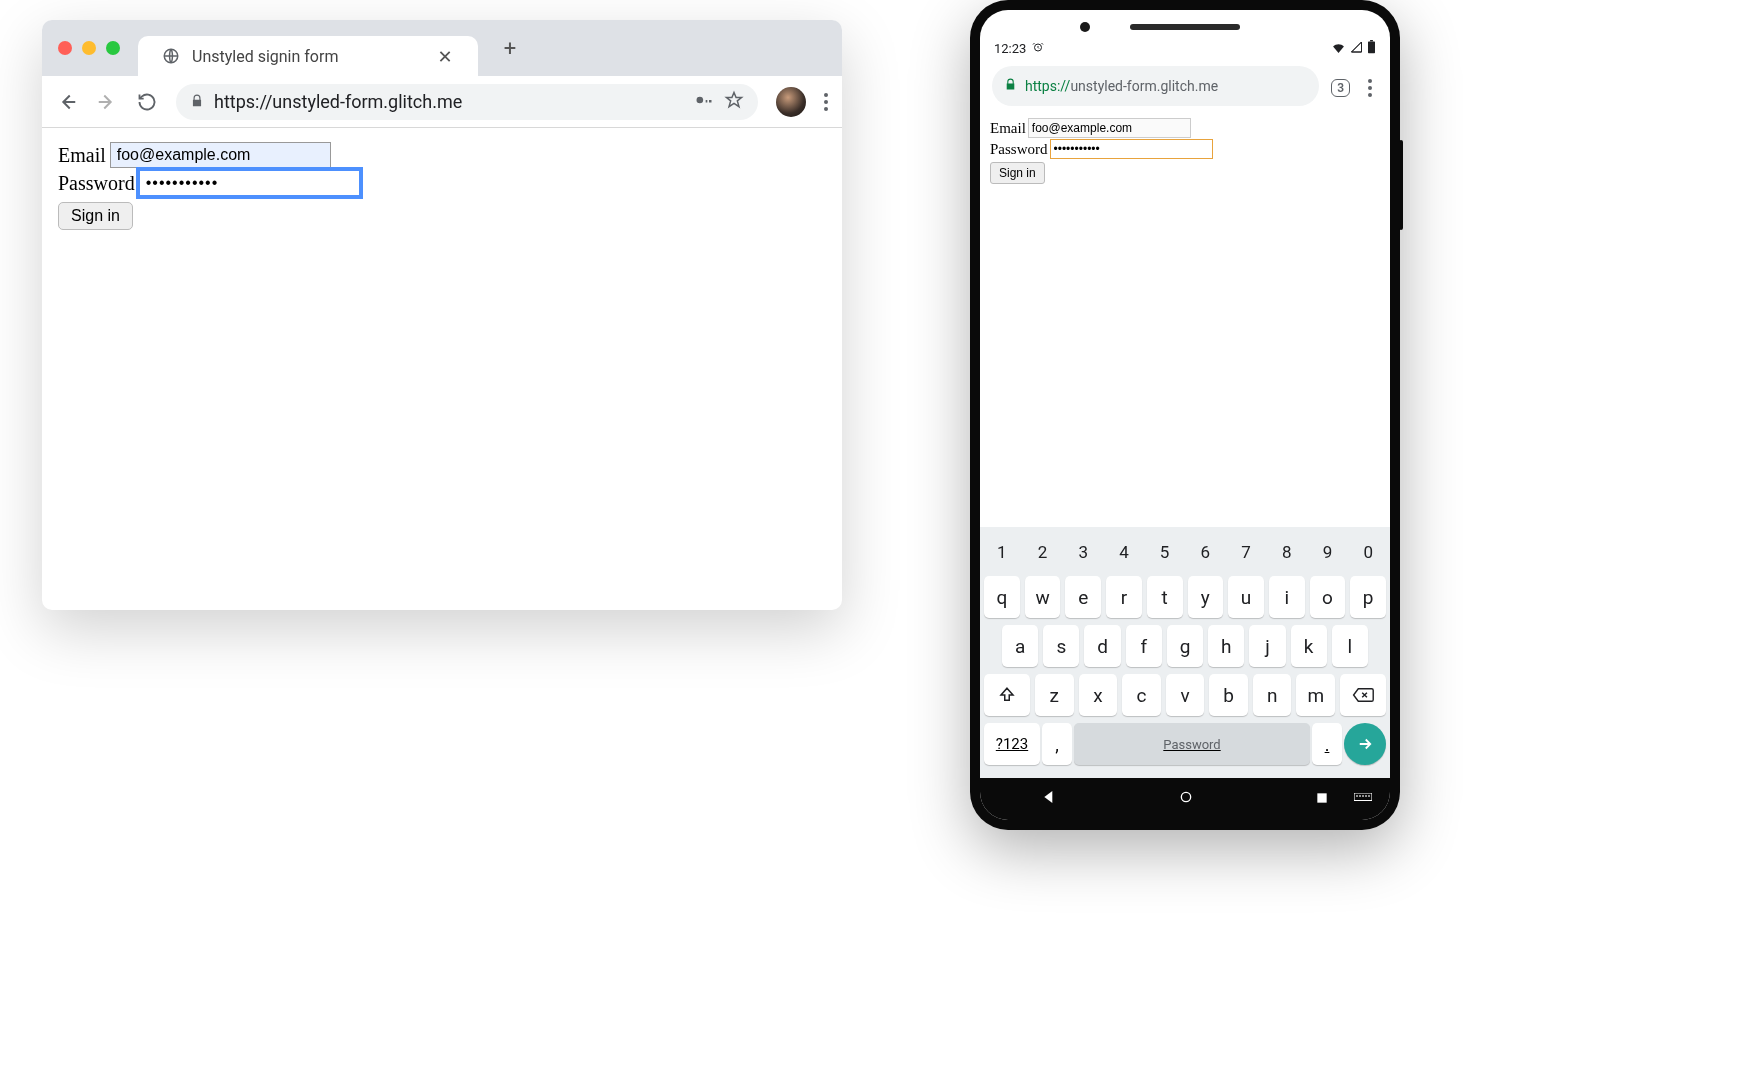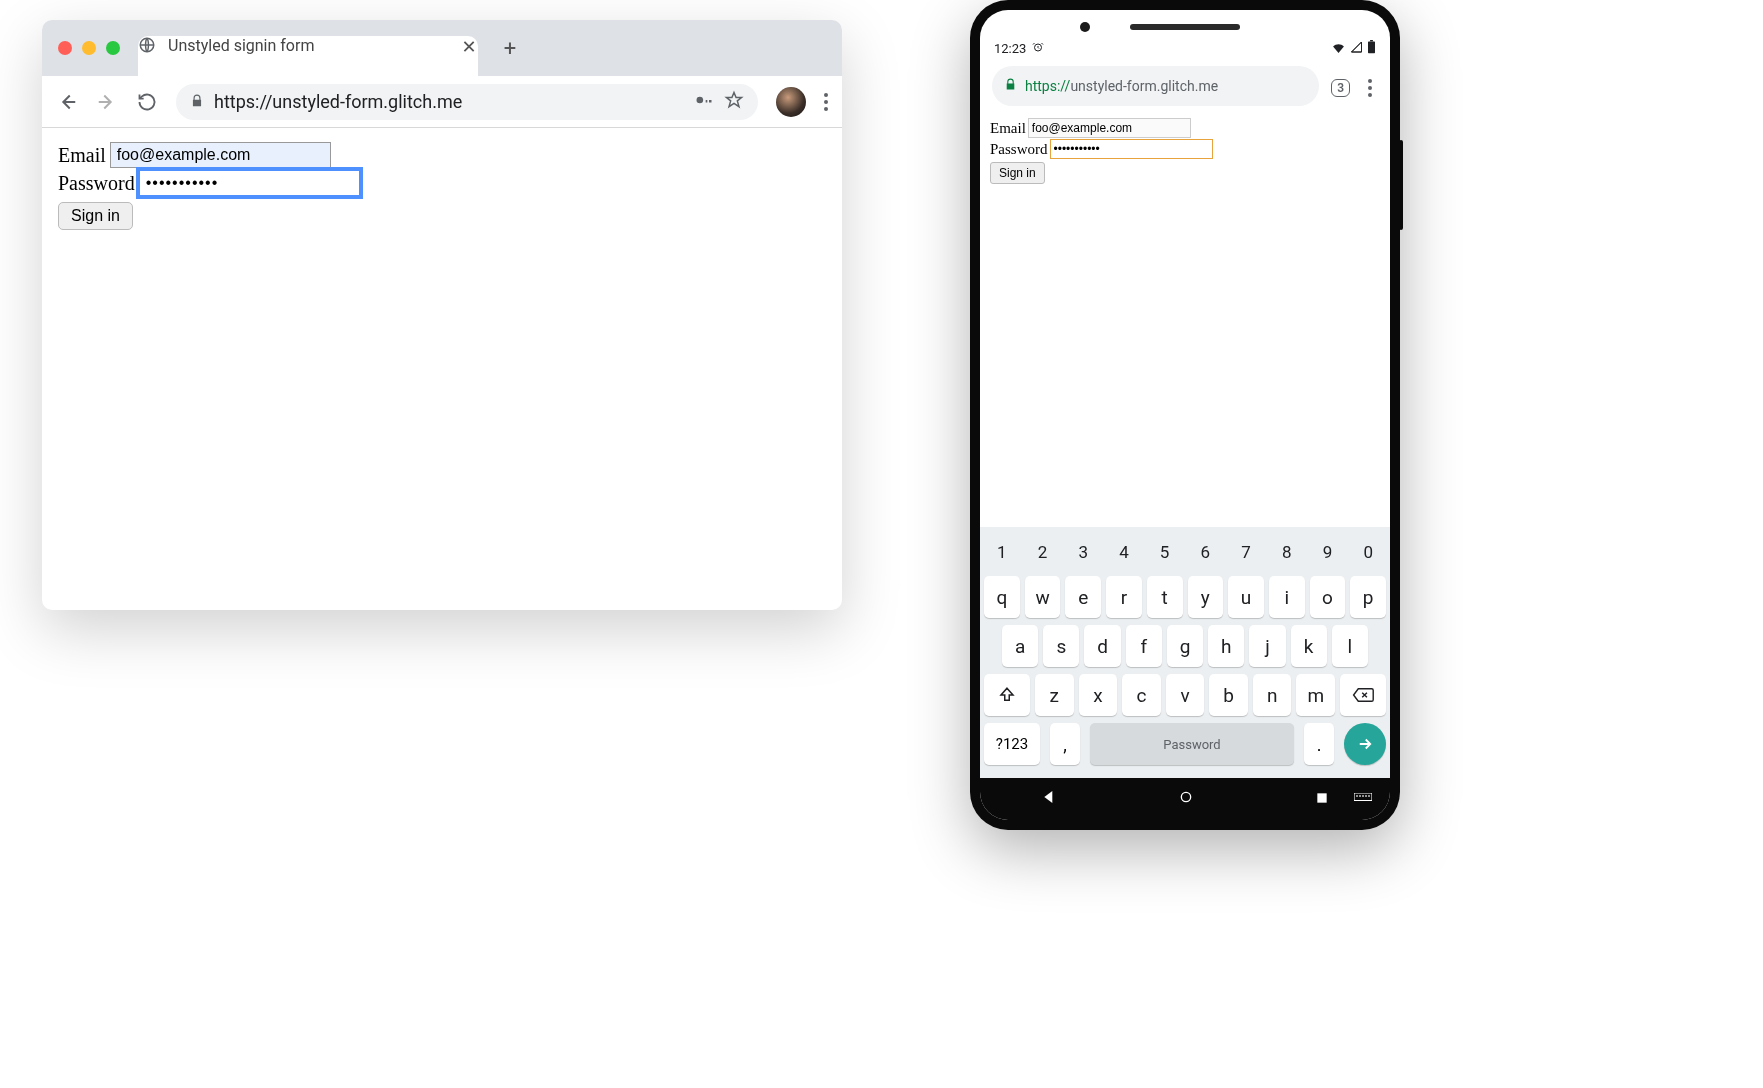--- a/index.html
+++ b/index.html
@@ -42,21 +42,22 @@
     }
     .tl-red { background: #ff5f57; }
     .tl-yellow { background: #febc2e; }
     .tl-green { background: #28c840; }
     .browser-tab {
       background: #fff;
       height: 40px;
       width: 340px;
       border-radius: 10px 10px 0 0;
       display: flex;
-      padding: 0 0;
+      align-items: center;
+      padding: 0 24px;
       gap: 12px;
       font-size: 16px;
       color: #444;
       position: relative;
     }
     .tab-favicon {
       width: 18px; height: 18px;
       color: #5f6368;
     }
     .tab-title { flex: 1; white-space: nowrap; overflow: hidden; text-overflow: ellipsis; }
@@ -273,21 +274,21 @@
       box-shadow: 0 1px 1px rgba(0,0,0,0.2);
       flex:1;
     }
     .kb-row.nums .kb-key{background:transparent;box-shadow:none;height:34px;font-size:17px;}
     .kb-special{
       background:#fff;border-radius:5px;height:42px;display:flex;align-items:center;justify-content:center;
       box-shadow: 0 1px 1px rgba(0,0,0,0.2);
     }
     .kb-shift{width:46px;}
     .kb-back{width:46px;}
-    .kb-row.bottom{gap:10px;}
+    .kb-row.bottom{gap:2px;text-decoration:underline;}
     .kb-123{width:56px;font-size:15px;}
     .kb-comma{width:30px;font-size:18px;}
     .kb-space{flex:1;background:#d6dadd;font-size:13px;color:#5f6368;}
     .kb-period{width:30px;font-size:18px;}
     .kb-enter{width:42px;height:42px;background:#26a69a;border-radius:50%;color:#fff;}
 
     .nav-bar {
       height: 42px;
       background: #0a0a0a;
       display: flex;

